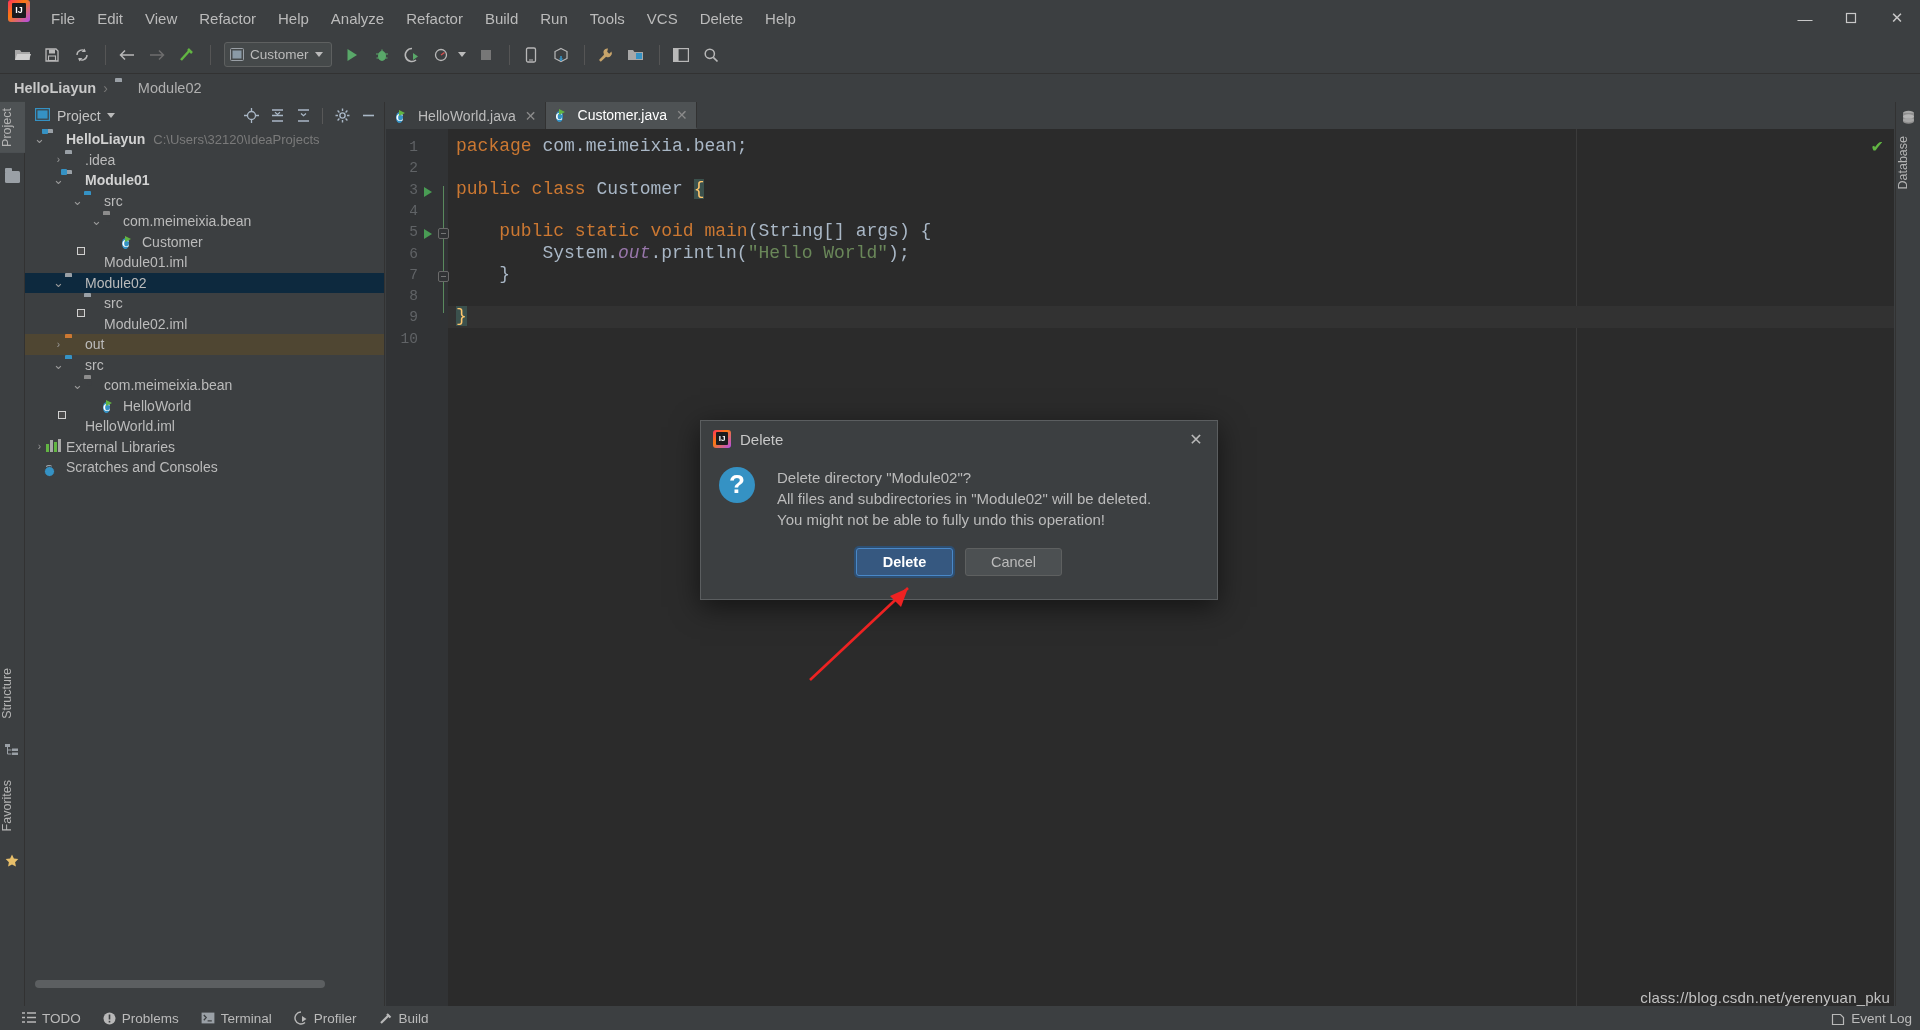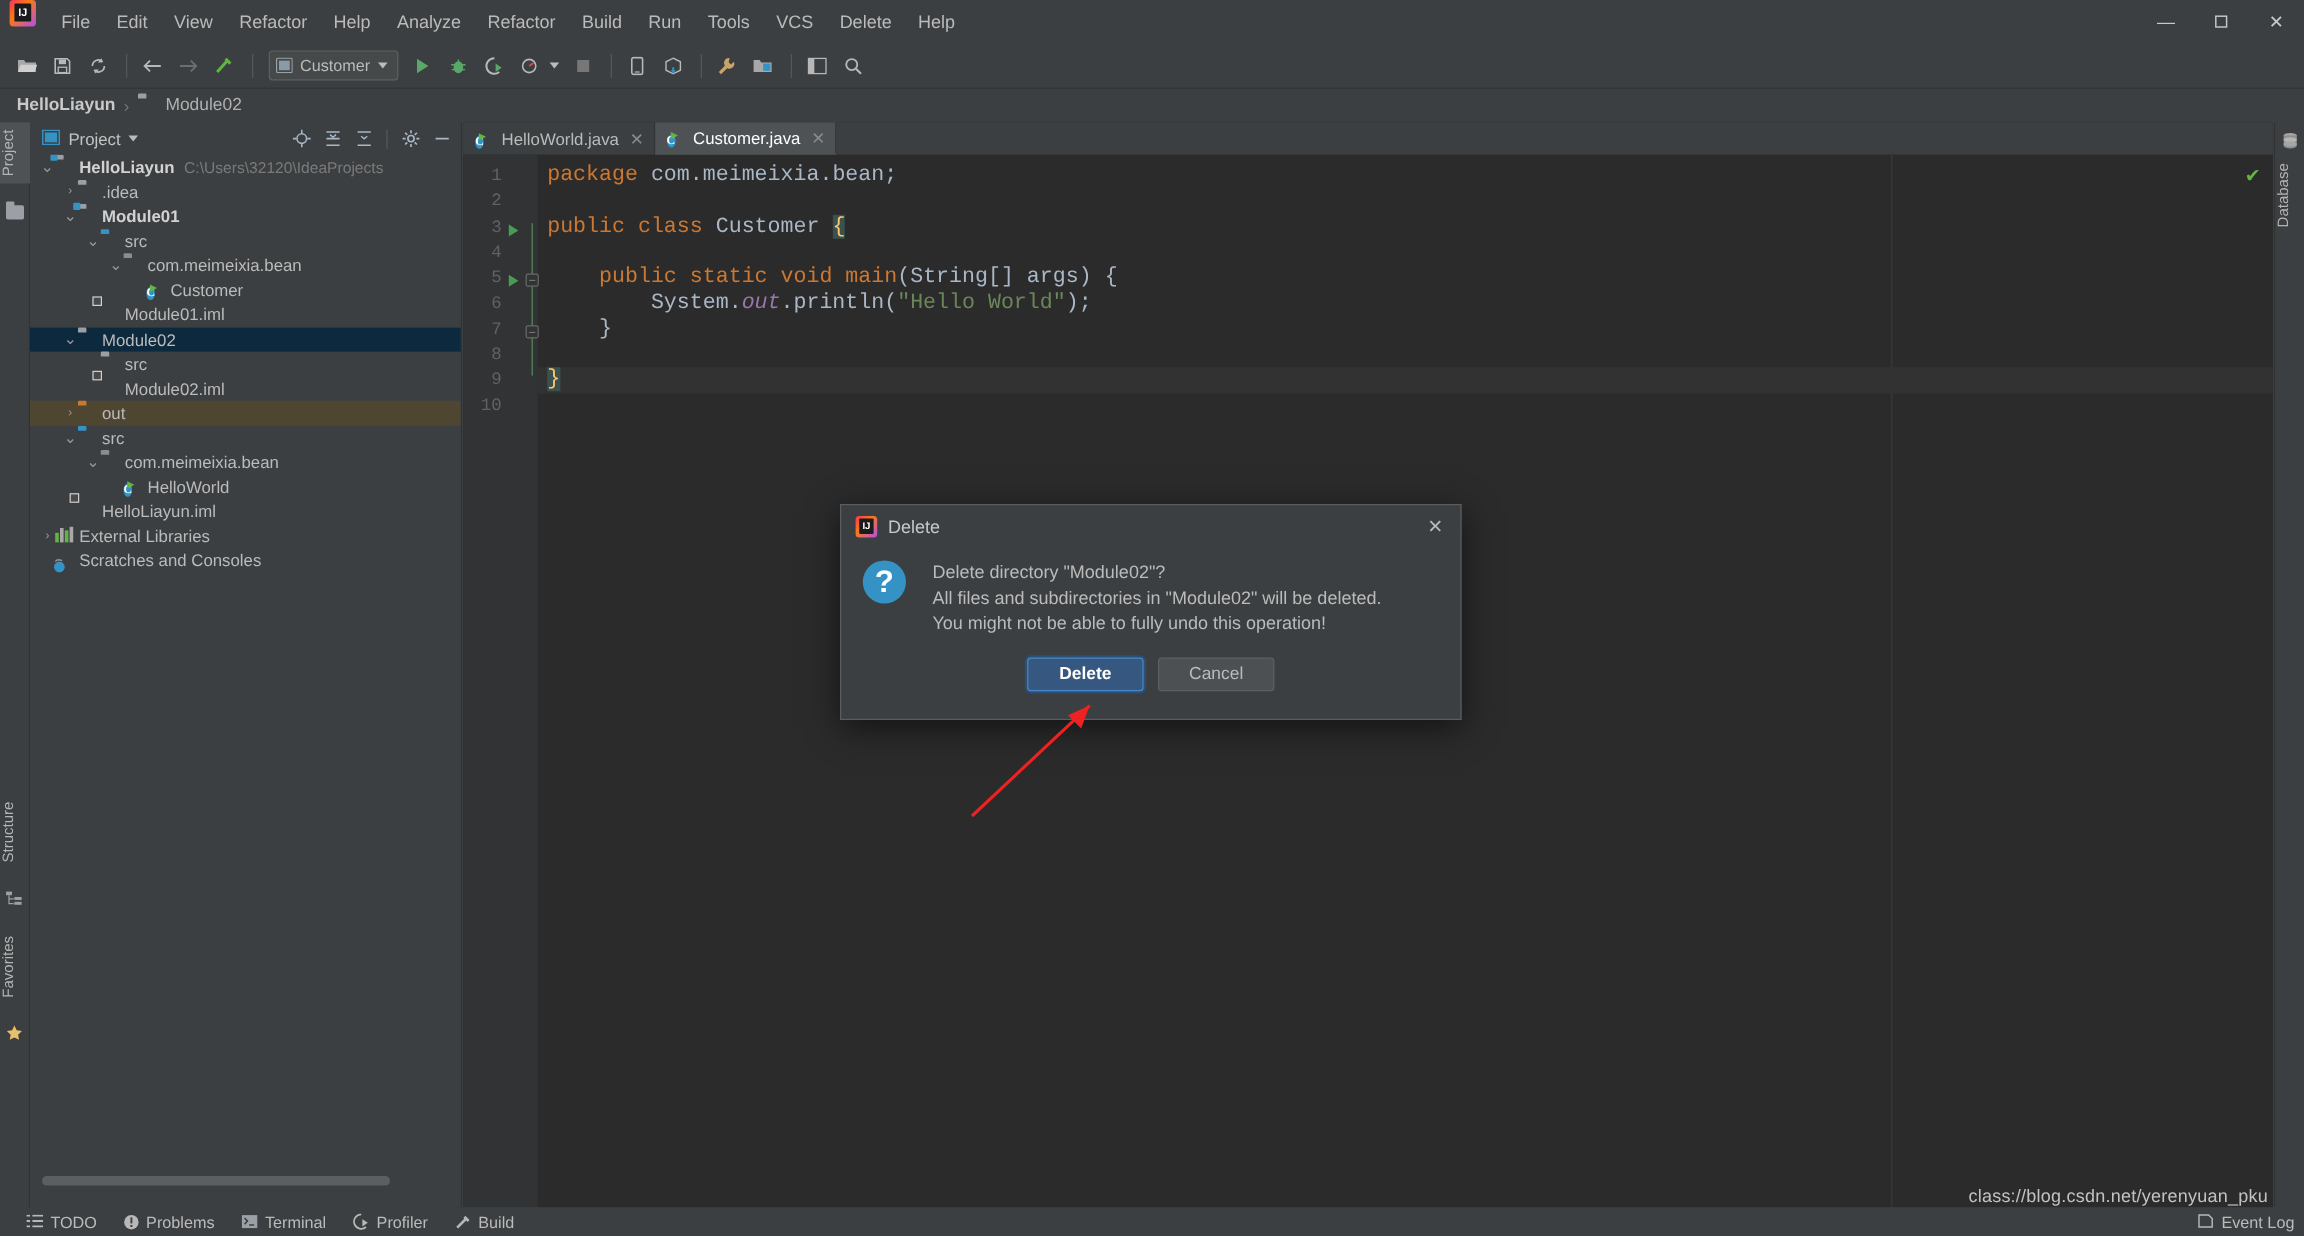--- a/index.html
+++ b/index.html
@@ -241,21 +241,21 @@
   .right-margin { position: absolute; top: 0; bottom: 0; width: 1px; background: #3b3b3b; }
   .check-ok { position: absolute; right: 10px; top: 8px; color: #62b543; font-size: 16px; }
 
   
   .statusbar {
     position: absolute; left: 0; bottom: 0; width: 1920px; height: 24px;
     background: #3c3f41; display: flex; align-items: center; padding-left: 22px;
     font-size: 13.5px; color: #bbbbbb; gap: 22px;
   }
   .sb-item { display: flex; align-items: center; gap: 6px; }
-  .sb-right { position: absolute; right: 8px; display: flex; align-items: flex-start; gap: 6px; }
+  .sb-right { position: absolute; right: 8px; display: flex; align-items: flex-end; gap: 6px; }
 
   
   .dlg-shadow {
     position: absolute; left: 700px; top: 420px; width: 518px; height: 180px;
     background: #3c3f41; border: 1px solid #5b5e60;
     box-shadow: 0 7px 26px rgba(0,0,0,.55);
   }
   .dlg-title {
     height: 36px; display: flex; align-items: center; padding: 0 8px 0 12px;
     gap: 9px; font-size: 15px; color: #c8c8c8;
@@ -615,21 +615,21 @@
         <div class="trow">
           <span style="width:65px;flex:0 0 65px"></span>
           <span class="arrow" style=""></span>
           <span class="ic"><span class="cls">C</span></span>
           <span class="tlabel">HelloWorld</span>
         </div>
         <div class="trow">
           <span style="width:27px;flex:0 0 27px"></span>
           <span class="arrow" style=""></span>
           <span class="ic"><span class="iml"></span></span>
-          <span class="tlabel">HelloLiayun.iml</span>
+          <span class="tlabel">HelloWorld.iml</span>
         </div>
         <div class="trow">
           <span style="width:8px;flex:0 0 8px"></span>
           <span class="arrow" style="">›</span>
           <span class="ic">
             <span class="libs">
               <i style="height:8px"></i>
               <i style="height:12px;background:#a8a8a8"></i>
               <i style="height:10px"></i>
               <i style="height:13px;background:#a8a8a8"></i>

